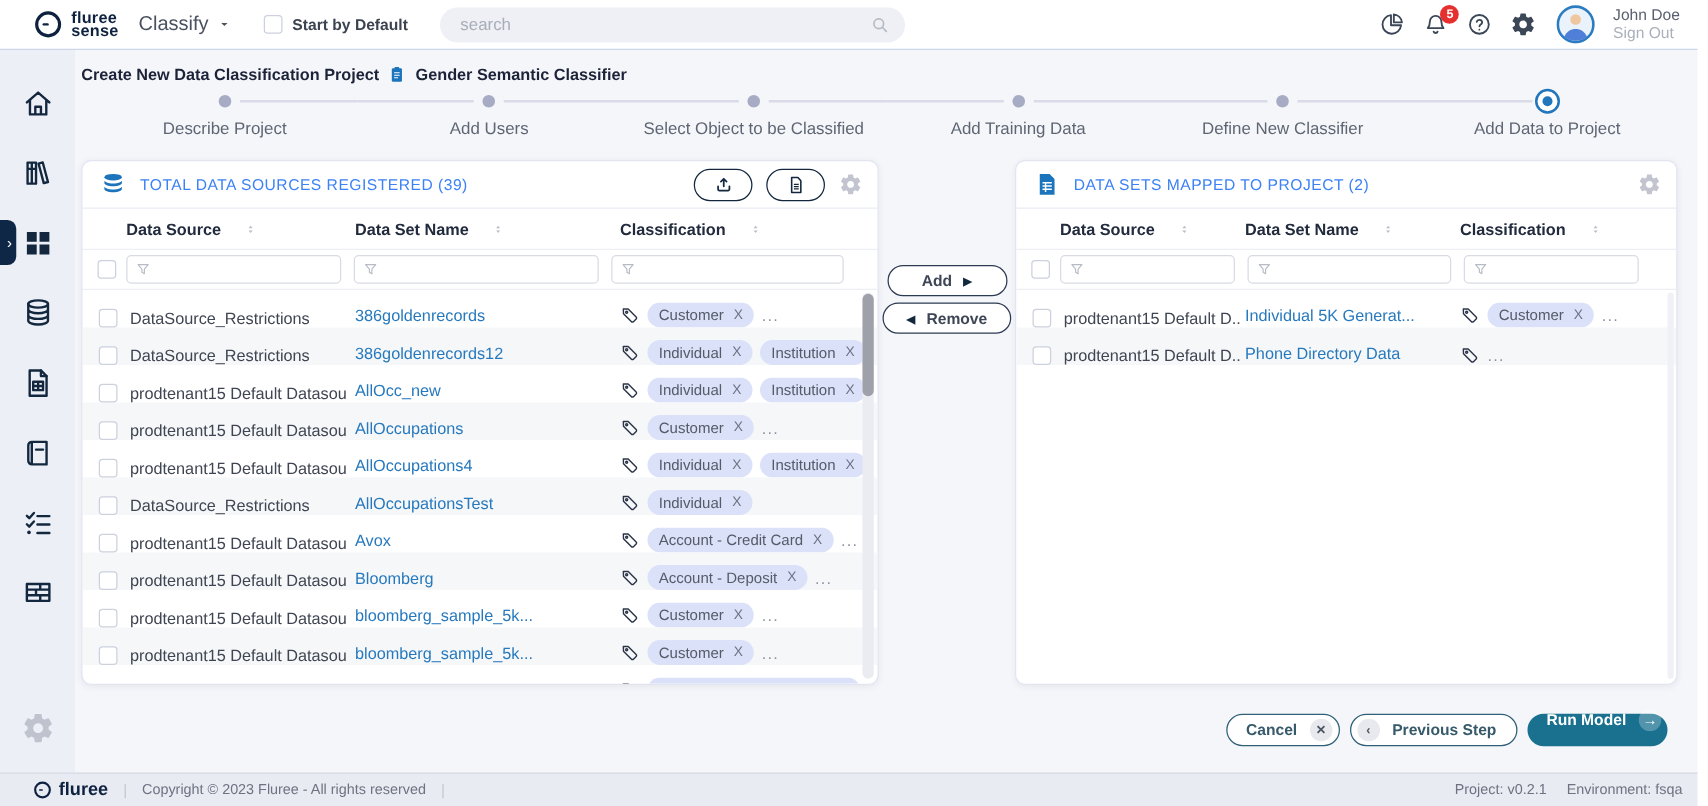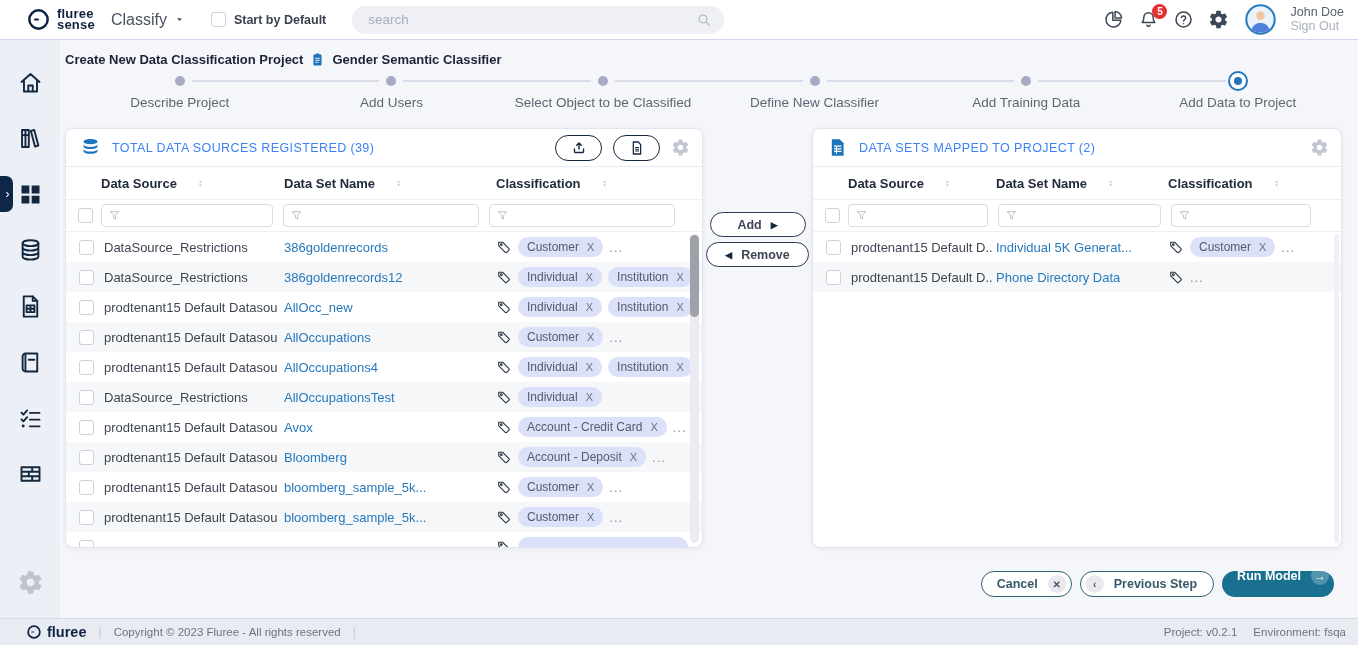--- a/index.html
+++ b/index.html
@@ -77,21 +77,21 @@
 
   .filter-row{flex:0 0 32px;display:flex;align-items:center;border-bottom:1px solid #edeff4}
   .filter-row .cb{margin:0 8px 0 12px}
   .f-in{position:relative;margin-right:10px;height:23px}
   .f-in input{width:100%;height:23px;border:1px solid #d8dbe4;border-radius:4px;background:#fff;padding:0 6px 0 25px;font-size:12px;outline:none;font-family:inherit}
   .f-in .ic{position:absolute;left:7px;top:5px;width:13px;height:13px;color:#b7bbc5}
   .card.left .f0{width:172px}.card.left .f1{width:196px}.card.left .f2{width:186px}
   .card.right .f0{width:140px}.card.right .f1{width:163px}.card.right .f2{width:140px}
 
   .rows{flex:1;position:relative;overflow:hidden}
-  .trow{height:30px;display:flex;align-items:center}
+  .trow{height:30px;display:flex;align-items:flex-end}
   .trow.alt{background:#f6f7f9}
   .trow .cb{margin:0 10px 0 13px}
   .cell{white-space:nowrap;overflow:hidden}
   .c-src{font-size:13px;color:#3f4552;padding-right:6px}
   .card.left .c-src{flex:0 0 180px}.card.left .c-ds{flex:0 0 212px}
   .card.right .c-src{flex:0 0 145px}.card.right .c-ds{flex:0 0 172px}
   .link{font-size:13px;color:#2779bd;cursor:pointer}
   .c-cls{flex:1;display:flex;align-items:center;gap:6px;min-width:0;overflow:hidden}
   .tag-ic{width:16px;height:16px;color:#2b3447;flex:0 0 16px}
   .chip{background:#dbe1f8;border-radius:10px;height:20px;display:inline-flex;align-items:center;padding:0 9px;font-size:12px;color:#555b69;gap:8px;white-space:nowrap;flex:0 0 auto}
@@ -316,29 +316,29 @@
               <span class="sline line-r"></span>
             </div>
             <div class="step-label">Select Object to be Classified</div>
           </div>
           <div class="step">
             <div class="dot-wrap">
               <span class="sline line-l"></span>
               <span class="dot"></span>
               <span class="sline line-r"></span>
             </div>
-            <div class="step-label">Define New Classifier</div>
+            <div class="step-label">Add Training Data</div>
           </div>
           <div class="step">
             <div class="dot-wrap">
               <span class="sline line-l"></span>
               <span class="dot"></span>
               <span class="sline line-r"></span>
             </div>
-            <div class="step-label">Add Training Data</div>
+            <div class="step-label">Define New Classifier</div>
           </div>
           <div class="step active">
             <div class="dot-wrap">
               <span class="sline line-l"></span>
               <span class="dot"></span>
             </div>
             <div class="step-label">Add Data to Project</div>
           </div>
         </div>
 

